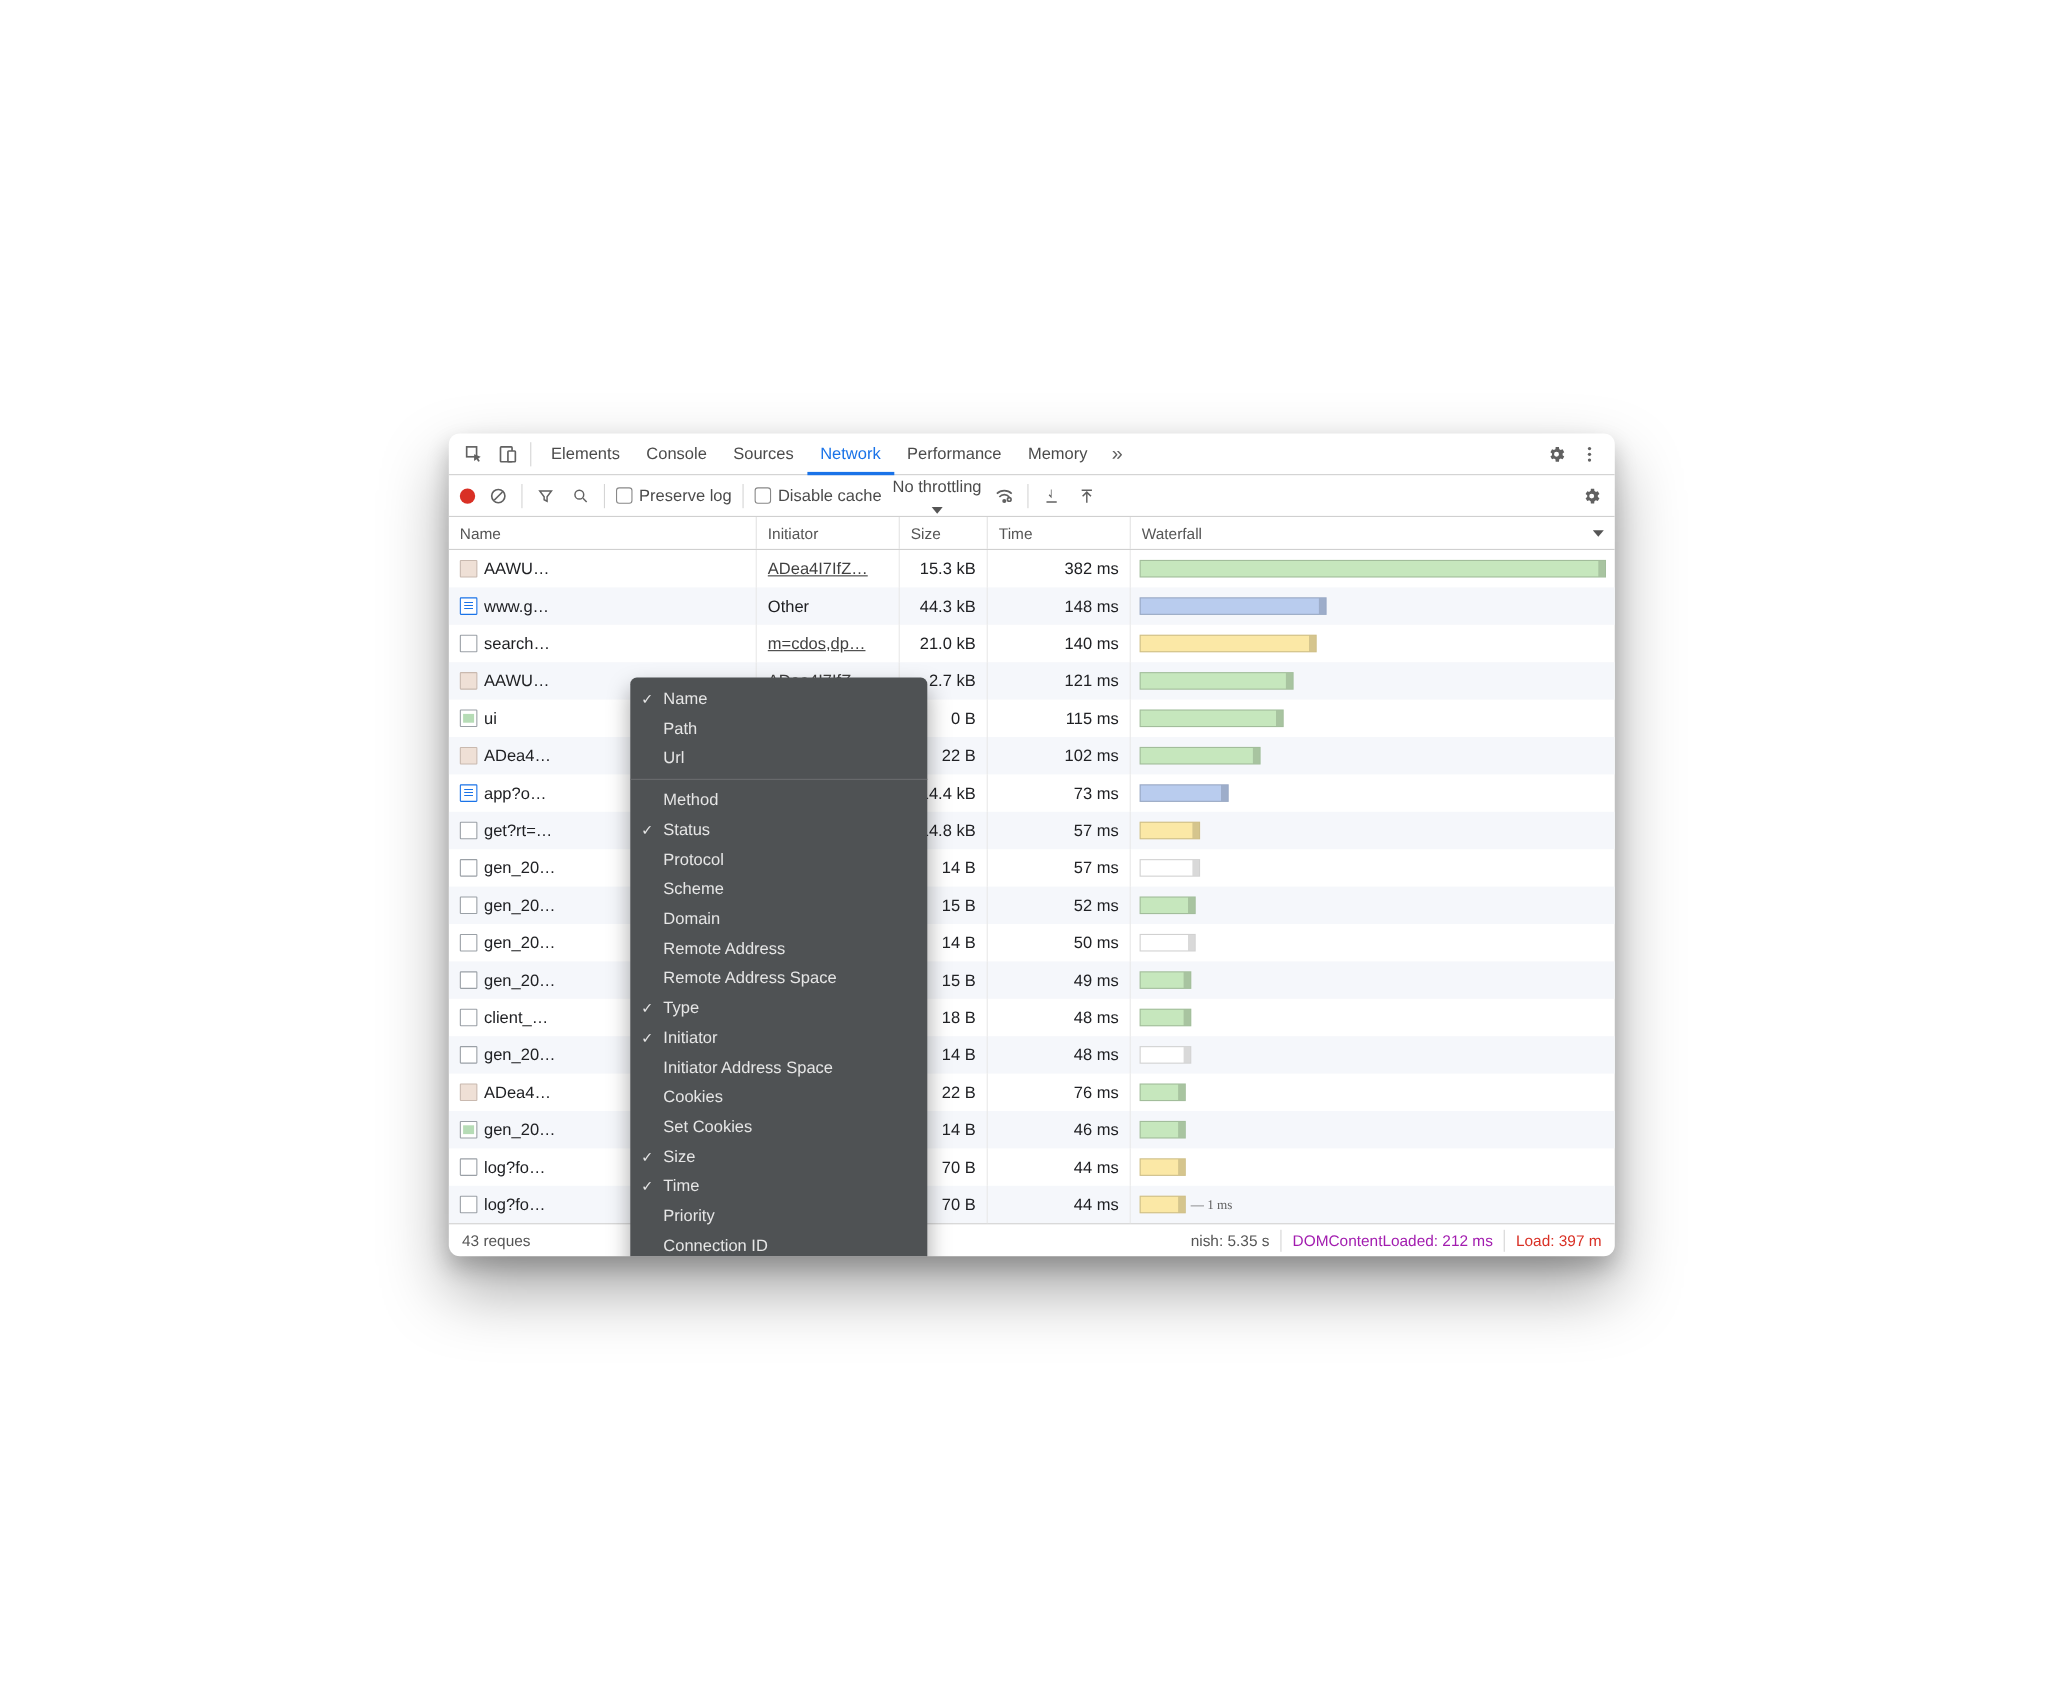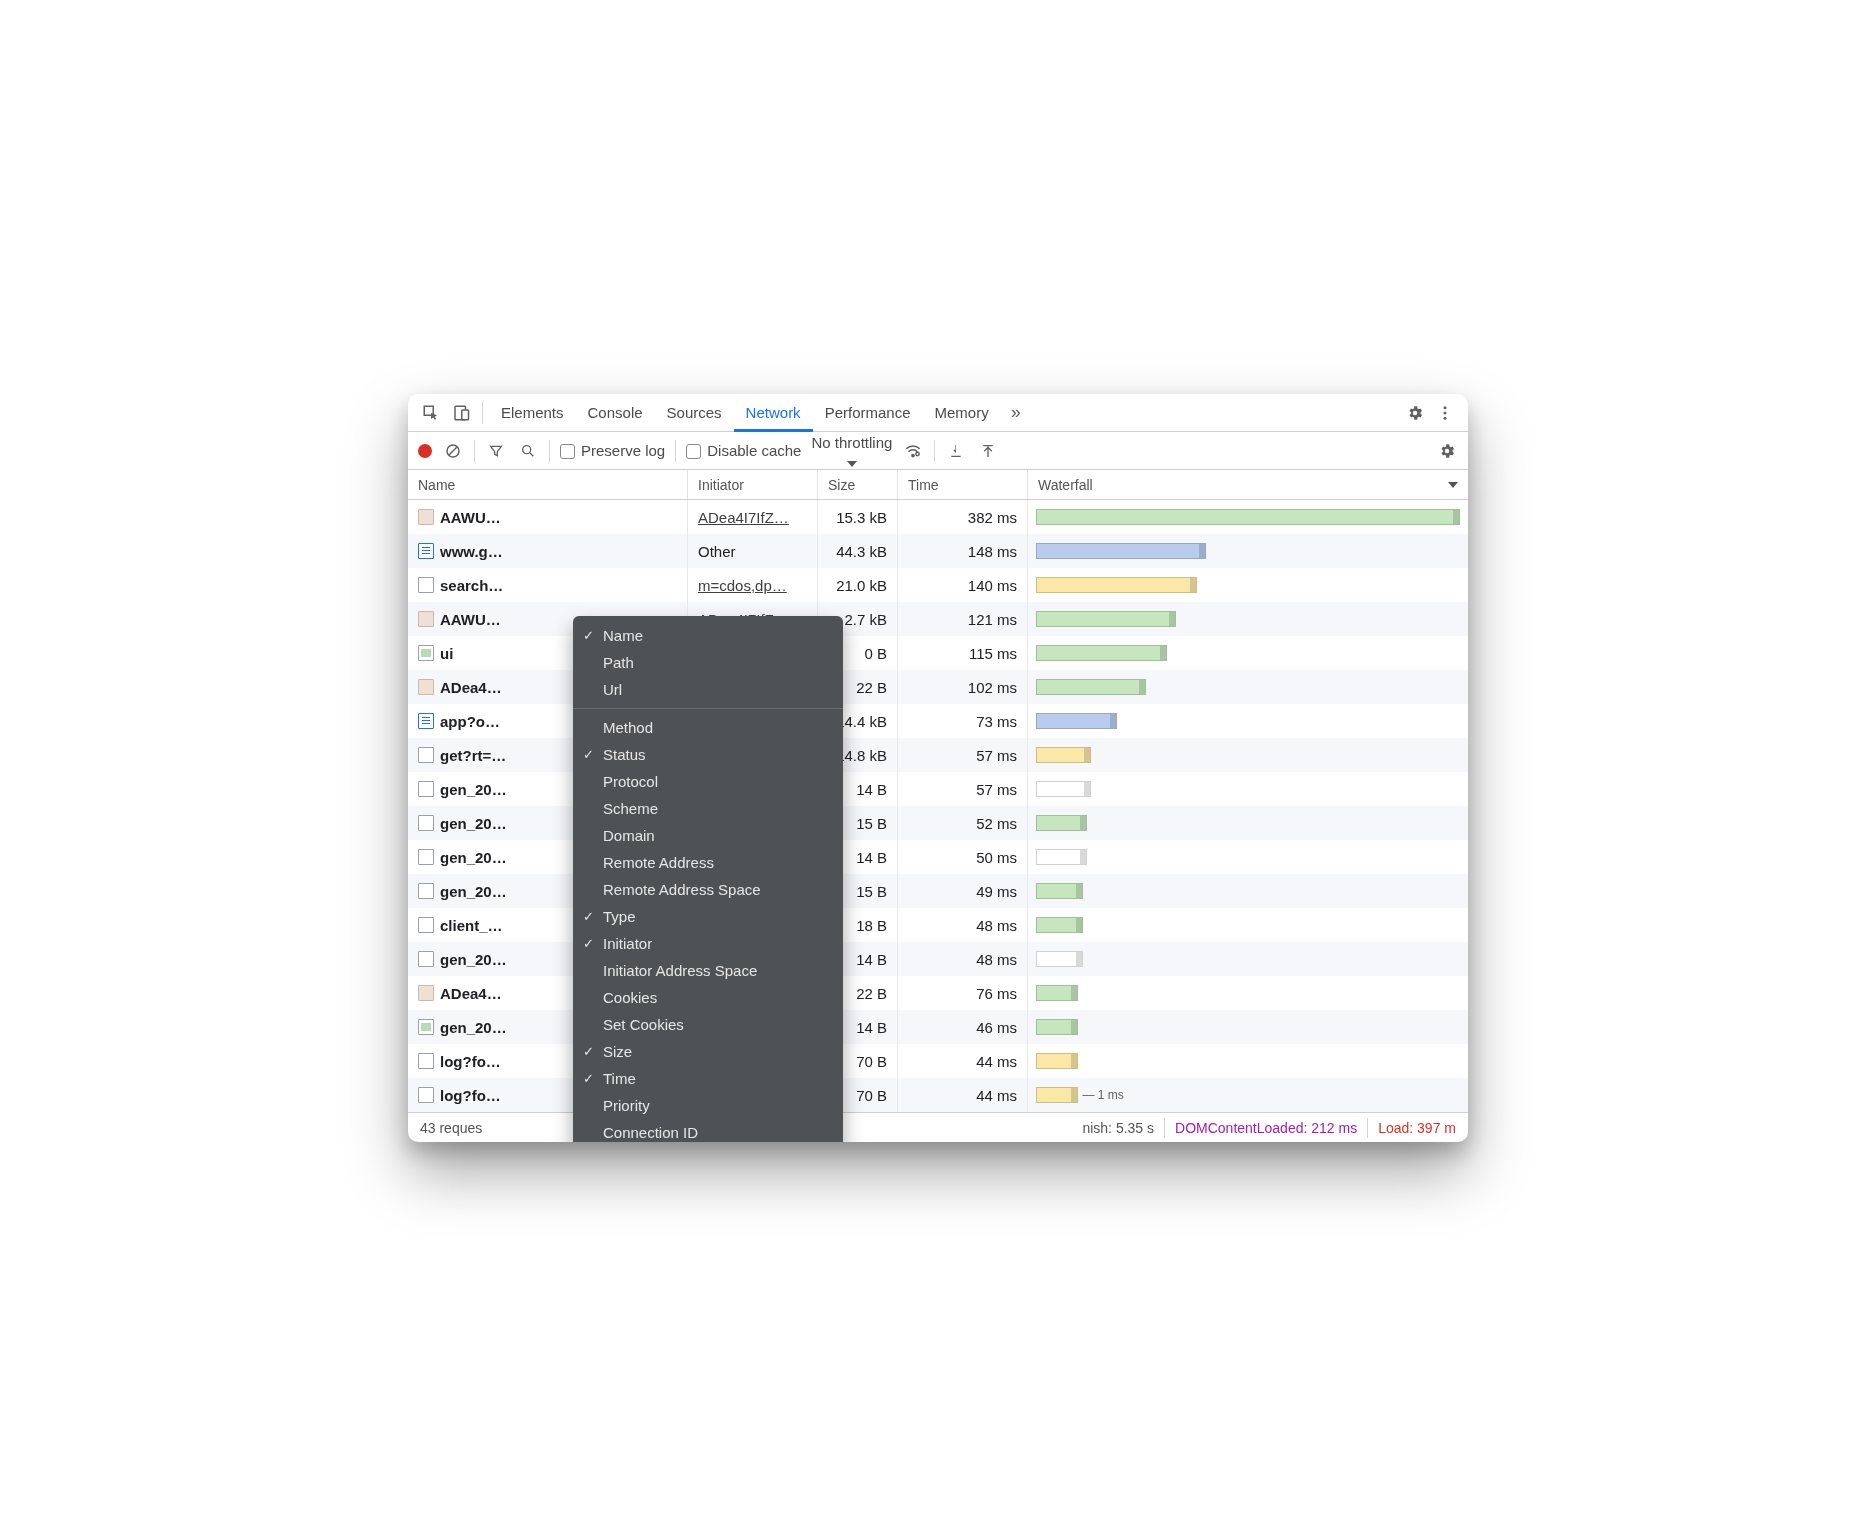--- a/index.html
+++ b/index.html
@@ -68,22 +68,22 @@
   .hdr > div:last-child { border-right: none; justify-content: space-between; }
   
   .rows { }
   .row {
     display: grid;
     grid-template-columns: 280px 130px 80px 130px 1fr;
     height: 34px; font-size: 15px; color: #202124;
   }
   .row:nth-child(even) { background: #f5f7fb; }
   .row > div { border-right: 1px solid #e9e9e9; padding: 0 10px; display: flex; align-items: center; overflow: hidden; white-space: nowrap; }
-  .row > div:last-child { border-right: none; }
-  .name { gap: 6px; font-weight: bold; }
+  .row > div:last-child { border-right: none; font-family: Liberation Serif, serif; }
+  .name { gap: 6px; }
   .ficon { width: 16px; height: 16px; border: 1px solid #9aa0a6; border-radius: 1px; flex: 0 0 auto; background: #fff; display:inline-flex; align-items:center; justify-content:center; }
   .ficon.blue { border-color: #1a73e8; }
   .ficon.blue::after { content: ""; width: 8px; height: 8px; background: repeating-linear-gradient(#1a73e8 0 1px, transparent 1px 3px); }
   .ficon.img::after { content: ""; width: 10px; height: 8px; background: #b6dcb6; }
   .ficon.avatar { background: #efe0d6; border-color: #c9b9af; }
   .under { text-decoration: underline; color: #404040; }
   .size { justify-content: flex-end; }
   .time { justify-content: flex-end; }
   .wf { padding: 0 8px !important; }
   .bar { height: 16px; border: 1px solid rgba(0,0,0,.18); position: relative; }

